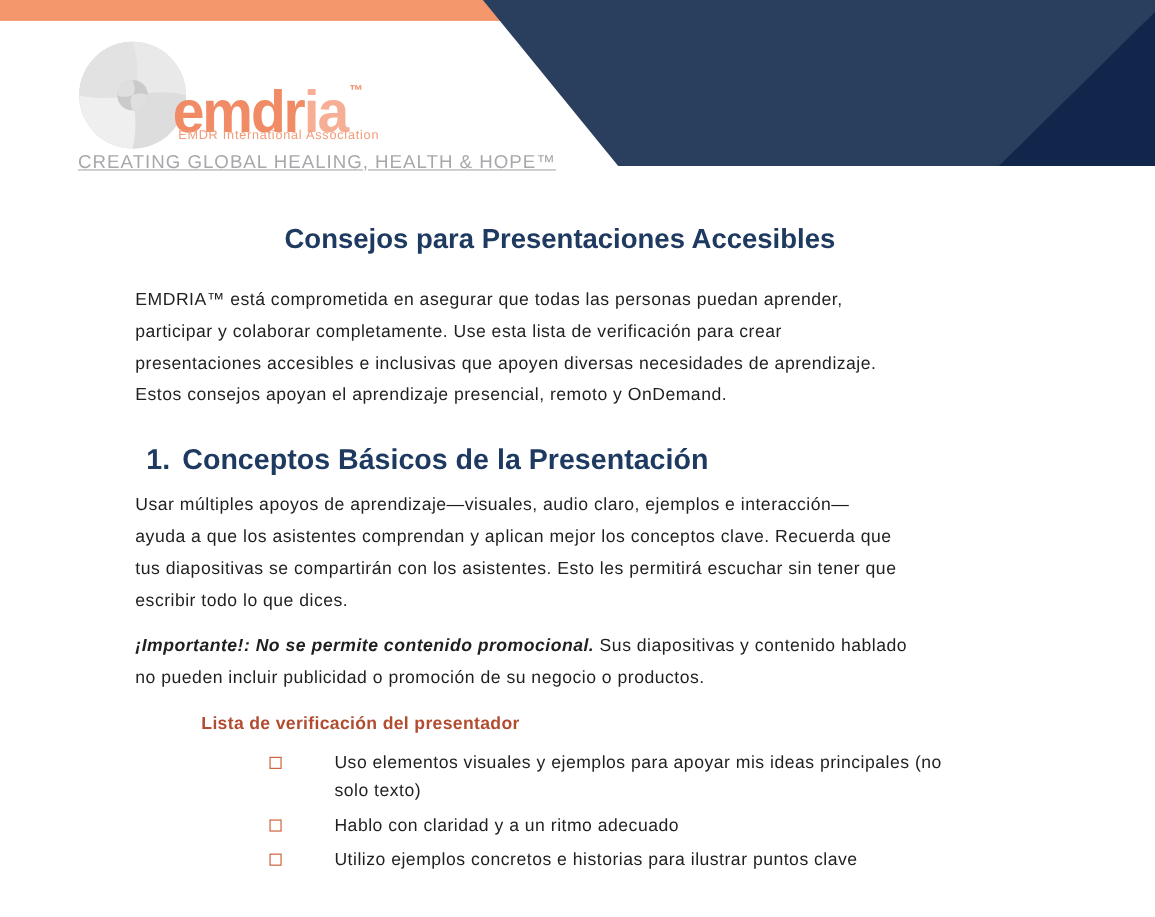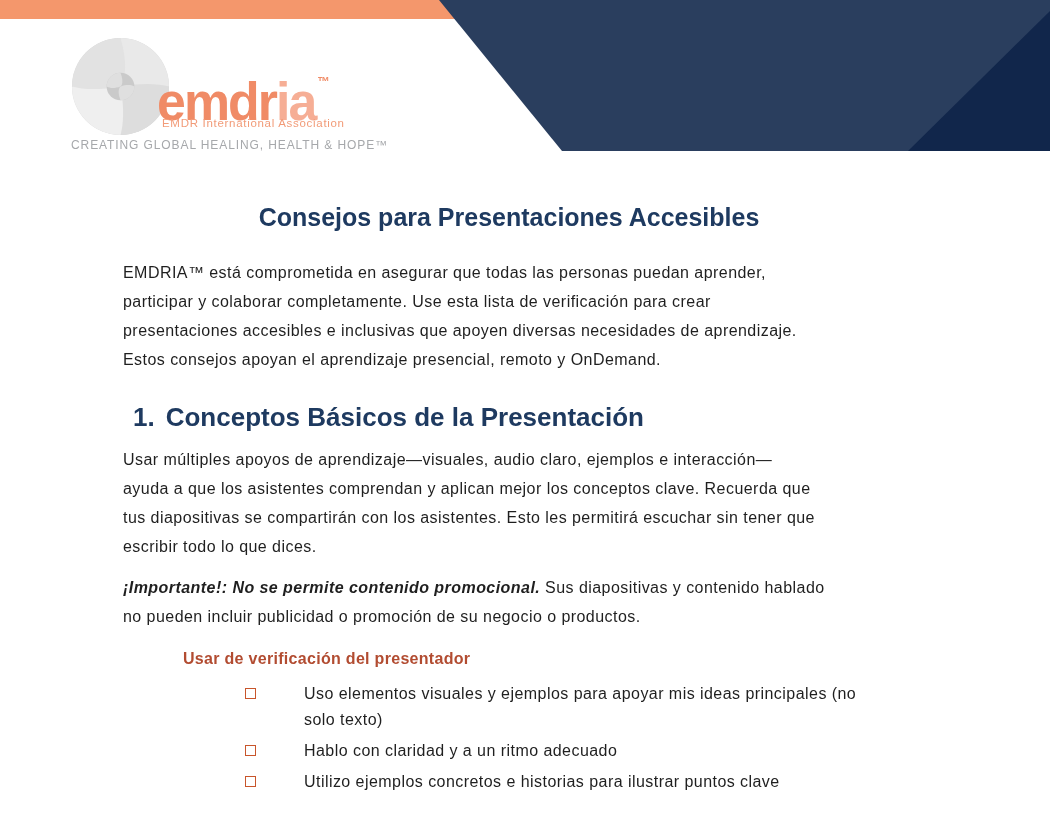--- a/index.html
+++ b/index.html
@@ -13,22 +13,22 @@
 
   .logo-sphere { position: absolute; left: 71px; top: 37px; }
 
   .logo-word { position: absolute; left: 157px; top: 52px; font-size: 54px; font-weight: bold;
                letter-spacing: -2px; transform: scaleX(.96); transform-origin: left top;
                color: #F08B66; line-height: 60px; white-space: nowrap; }
   .logo-word .lt { color: #F6AE95; }
   .logo-word sup { font-size: 13px; letter-spacing: 0; vertical-align: 34px; margin-left: 2px; }
   .logo-subtitle { position: absolute; left: 162px; top: 117px; font-size: 11.5px;
                    color: #F29B78; letter-spacing: .7px; white-space: nowrap; }
-  .logo-tagline { position: absolute; left: 71px; top: 138px; font-size: 12px;
-                  color: #A6A8AB; letter-spacing: .9px; white-space: nowrap; }
+  .logo-tagline { position: absolute; left: 71px; top: 138px; font-size: 17px;
+                  color: #A6A8AB; letter-spacing: .9px; white-space: nowrap; text-decoration: underline; }
 
   
   .doc { position: absolute; top: 153px; left: 0; width: 1018px; }
   .doc-title { margin-top: 50px; text-align: center; font-size: 25px; font-weight: bold; color: #1E3A60; }
   .doc-date { margin-top: 21px; text-align: center; font-size: 15px; color: #111111; }
 
   .para { margin: 26px 115px 0 123px; font-size: 16px; line-height: 29px;
           letter-spacing: .45px; white-space: pre-line; color: #1f1f1f; }
   .section-h { margin: 28px 115px 0 133px; font-size: 26px; font-weight: bold; color: #1E3A60; }
   .section-h .num { margin-right: 11px; }
@@ -87,21 +87,21 @@
   <h2 class="section-h"><span class="num">1.</span><span>Conceptos Básicos de la Presentación</span></h2>
 
   <p class="para tight">Usar múltiples apoyos de aprendizaje—visuales, audio claro, ejemplos e interacción—
 ayuda a que los asistentes comprendan y aplican mejor los conceptos clave. Recuerda que
 tus diapositivas se compartirán con los asistentes. Esto les permitirá escuchar sin tener que
 escribir todo lo que dices.</p>
 
   <p class="para tight"><span class="imp-bold">¡Importante!: No se permite contenido promocional.</span><span> Sus diapositivas y contenido hablado
 no pueden incluir publicidad o promoción de su negocio o productos.</span></p>
 
-  <div class="chk-heading">Usar de verificación del presentador</div>
+  <div class="chk-heading">Lista de verificación del presentador</div>
 
   <div class="chk-list">
 
     <div class="chk-item">
       <span class="chk-box"></span>
       <span class="chk-text">Uso elementos visuales y ejemplos para apoyar mis ideas principales (no
 solo texto)</span>
     </div>
 
     <div class="chk-item">

